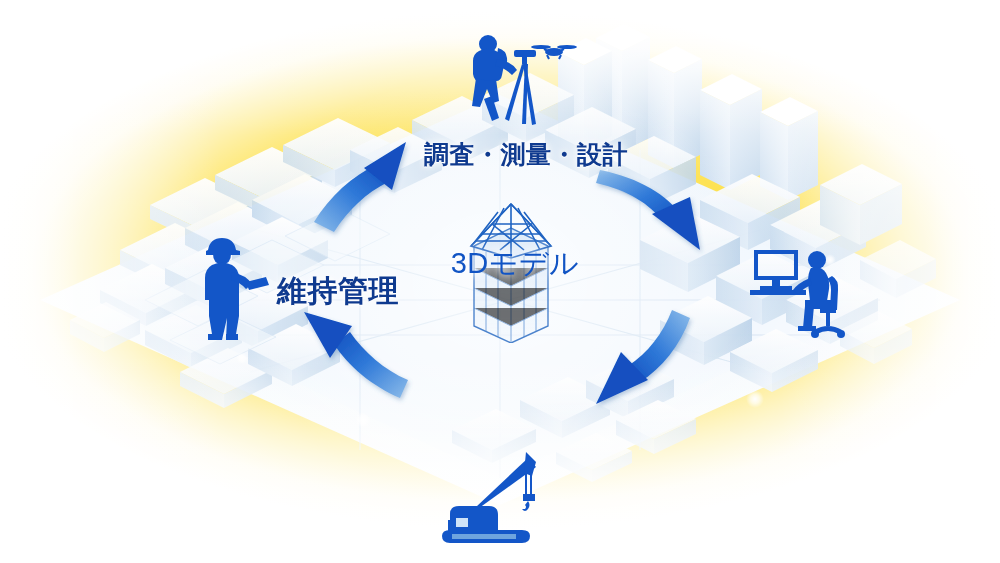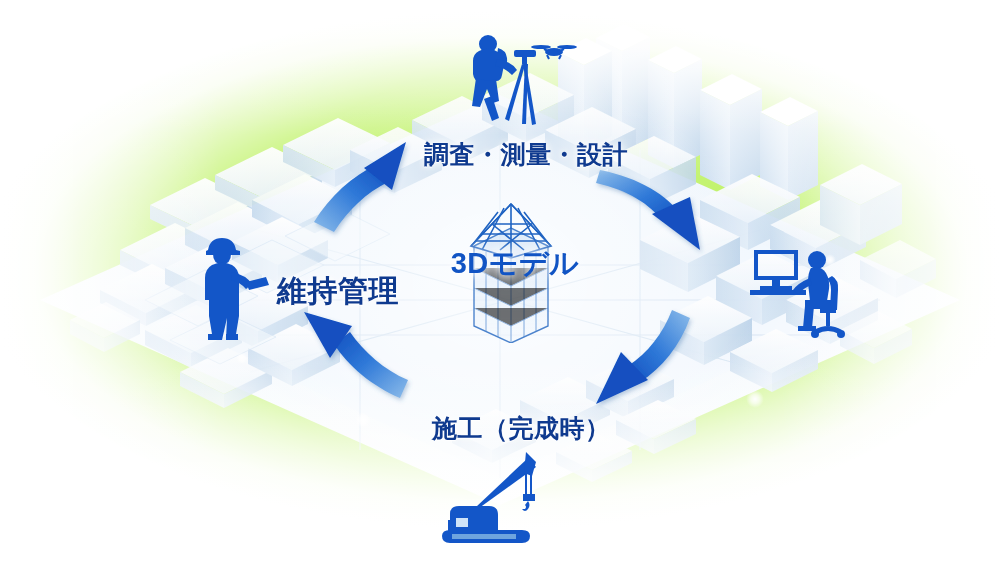--- a/index.html
+++ b/index.html
@@ -1,21 +1,21 @@
 <!DOCTYPE html>
 <html><head>
 <meta charset="utf-8">
 <style>
   html,body{margin:0;padding:0;}
   body{
     width:1000px;height:563px;overflow:hidden;
     background:#ffffff;
     font-family:"Liberation Sans","DejaVu Sans",sans-serif;
   }
-  #stage{position:relative;width:1000px;height:563px;overflow:hidden;background:#bef264;}
+  #stage{position:relative;width:1000px;height:563px;overflow:hidden;background:#fde047;}
 
   
   .bg-layer{position:absolute;inset:0;}
   .city-svg{position:absolute;left:0;top:0;width:1000px;height:563px;}
   .vig{
     position:absolute;inset:0;pointer-events:none;
     background:
       radial-gradient(ellipse 52% 46% at 50% 48%, rgba(255,255,255,0) 0%, rgba(255,255,255,0) 52%, rgba(255,255,255,.55) 74%, rgba(255,255,255,.92) 90%, #fff 100%);
   }
   .vig2{
@@ -52,21 +52,21 @@
       0 1px 0 rgba(255,255,255,.9);
   }
   .lbl-top{left:424px;top:138px;font-size:25px;}
   .lbl-right{left:594px;top:270px;font-size:24px;}
   .lbl-bottom{left:432px;top:412px;font-size:25px;}
   .lbl-left{left:277px;top:271px;font-size:30px;}
 
   .center-text{
     position:absolute;left:440px;top:248px;width:150px;
     text-align:center;line-height:1.08;
-    color:#1154c4;font-weight:bold;font-size:29px;letter-spacing:.5px;
+    color:#1154c4;font-weight:normal;font-size:29px;letter-spacing:.5px;
     text-shadow:
       0 0 7px rgba(255,255,255,1),
       0 0 14px rgba(255,255,255,.95),
       0 0 20px rgba(255,255,255,.8);
   }
   .center-text .l2{display:block;font-size:29px;}
 
   .sparkle{
     position:absolute;border-radius:50%;pointer-events:none;
     background:radial-gradient(circle, rgba(255,255,255,1) 0%, rgba(255,255,255,.65) 35%, rgba(255,255,255,0) 70%);
@@ -490,20 +490,19 @@
       <path d="M50,48 l20,-5 l3,8 l-20,5 z"></path>
 
       <path d="M13,66 h30 l0,16 l-4,24 l-9,0 l1,-22 l-5,22 l-9,0 l-4,-24 z"></path>
 
       <path d="M12,100 h12 v6 h-12 z"></path>
       <path d="M30,100 h12 v6 h-12 z"></path>
     </g>
   </svg>
 
   <div class="lbl lbl-top">調査・測量・設計</div>
-  <div class="lbl lbl-bottom">施工（完成時）</div>
   <div class="lbl lbl-left">維持管理</div>
 
   <div class="center-text">
     <span>3Dモデル</span>
   </div>
 
 </div>
 
 </body></html>

